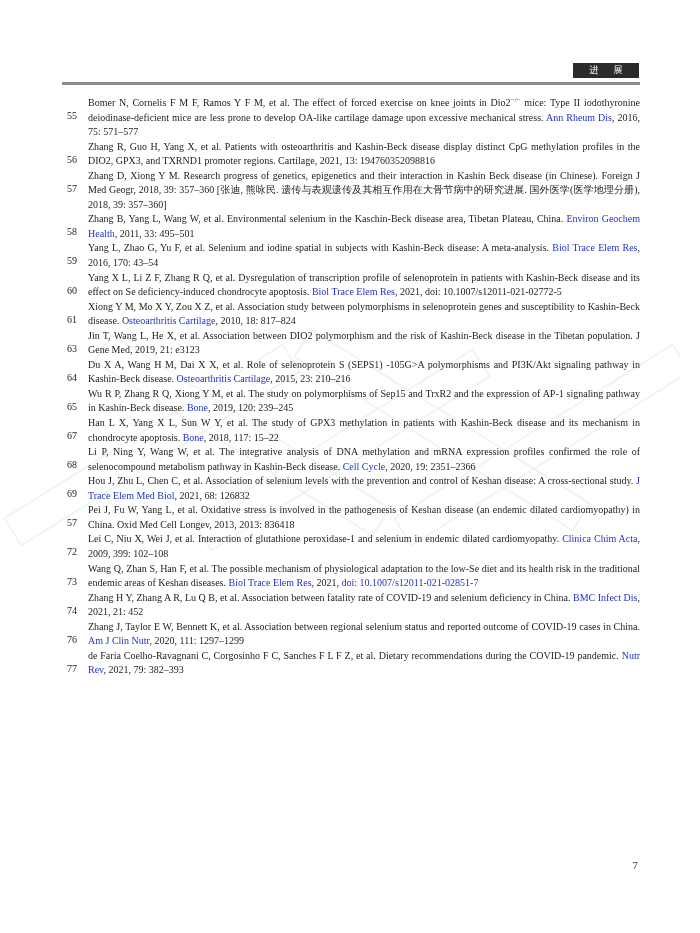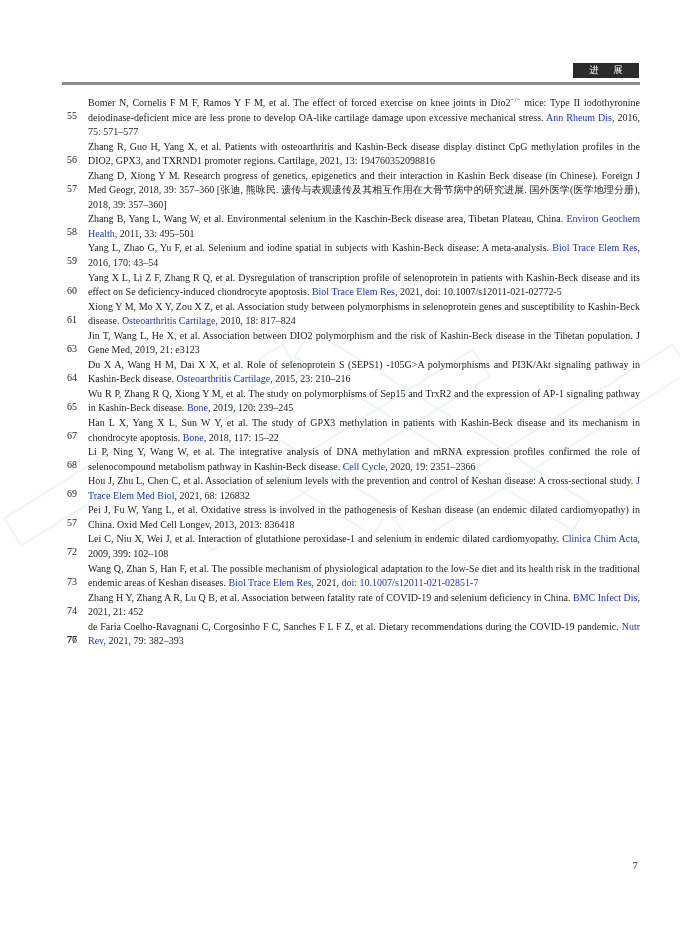--- a/index.html
+++ b/index.html
@@ -84,19 +84,19 @@
       <div class="ref"><span class="ref-num">63</span><span class="ref-body"><span>Jin T, Wang L, He X, et al. Association between DIO2 polymorphism and the risk of Kashin-Beck disease in the Tibetan population. J Gene Med, 2019, 21: e3123</span></span></div>
       <div class="ref"><span class="ref-num">64</span><span class="ref-body"><span>Du X A, Wang H M, Dai X X, et al. Role of selenoprotein S (SEPS1) -105G&gt;A polymorphisms and PI3K/Akt signaling pathway in Kashin-Beck disease. </span><span class="seg-link">Osteoarthritis Cartilage</span><span>, 2015, 23: 210–216</span></span></div>
       <div class="ref"><span class="ref-num">65</span><span class="ref-body"><span>Wu R P, Zhang R Q, Xiong Y M, et al. The study on polymorphisms of Sep15 and TrxR2 and the expression of AP-1 signaling pathway in Kashin-Beck disease. </span><span class="seg-link">Bone</span><span>, 2019, 120: 239–245</span></span></div>
       <div class="ref"><span class="ref-num">67</span><span class="ref-body"><span>Han L X, Yang X L, Sun W Y, et al. The study of GPX3 methylation in patients with Kashin-Beck disease and its mechanism in chondrocyte apoptosis. </span><span class="seg-link">Bone</span><span>, 2018, 117: 15–22</span></span></div>
       <div class="ref"><span class="ref-num">68</span><span class="ref-body"><span>Li P, Ning Y, Wang W, et al. The integrative analysis of DNA methylation and mRNA expression profiles confirmed the role of selenocompound metabolism pathway in Kashin-Beck disease. </span><span class="seg-link">Cell Cycle</span><span>, 2020, 19: 2351–2366</span></span></div>
       <div class="ref"><span class="ref-num">69</span><span class="ref-body"><span>Hou J, Zhu L, Chen C, et al. Association of selenium levels with the prevention and control of Keshan disease: A cross-sectional study. </span><span class="seg-link">J Trace Elem Med Biol</span><span>, 2021, 68: 126832</span></span></div>
       <div class="ref"><span class="ref-num">57</span><span class="ref-body"><span>Pei J, Fu W, Yang L, et al. Oxidative stress is involved in the pathogenesis of Keshan disease (an endemic dilated cardiomyopathy) in China. Oxid Med Cell Longev, 2013, 2013: 836418</span></span></div>
       <div class="ref"><span class="ref-num">72</span><span class="ref-body"><span>Lei C, Niu X, Wei J, et al. Interaction of glutathione peroxidase-1 and selenium in endemic dilated cardiomyopathy. </span><span class="seg-link">Clinica Chim Acta</span><span>, 2009, 399: 102–108</span></span></div>
       <div class="ref"><span class="ref-num">73</span><span class="ref-body"><span>Wang Q, Zhan S, Han F, et al. The possible mechanism of physiological adaptation to the low-Se diet and its health risk in the traditional endemic areas of Keshan diseases. </span><span class="seg-link">Biol Trace Elem Res</span><span>, 2021, </span><span class="seg-link">doi: 10.1007/s12011-021-02851-7</span></span></div>
       <div class="ref"><span class="ref-num">74</span><span class="ref-body"><span>Zhang H Y, Zhang A R, Lu Q B, et al. Association between fatality rate of COVID-19 and selenium deficiency in China. </span><span class="seg-link">BMC Infect Dis</span><span>, 2021, 21: 452</span></span></div>
-      <div class="ref"><span class="ref-num">76</span></div>
+      <div class="ref"><span class="ref-num">76</span><span class="ref-body"><span>Zhang J, Taylor E W, Bennett K, et al. Association between regional selenium status and reported outcome of COVID-19 cases in China. </span><span class="seg-link">Am J Clin Nutr</span><span>, 2020, 111: 1297–1299</span></span></div>
       <div class="ref"><span class="ref-num">77</span><span class="ref-body"><span>de Faria Coelho-Ravagnani C, Corgosinho F C, Sanches F L F Z, et al. Dietary recommendations during the COVID-19 pandemic. </span><span class="seg-link">Nutr Rev</span><span>, 2021, 79: 382–393</span></span></div>
     </div>
 
   <div id="page-number">7</div>
 
 </div>
 
 </body></html>

